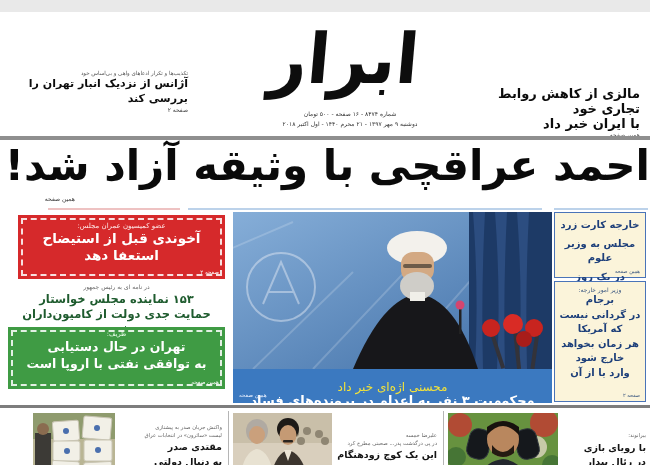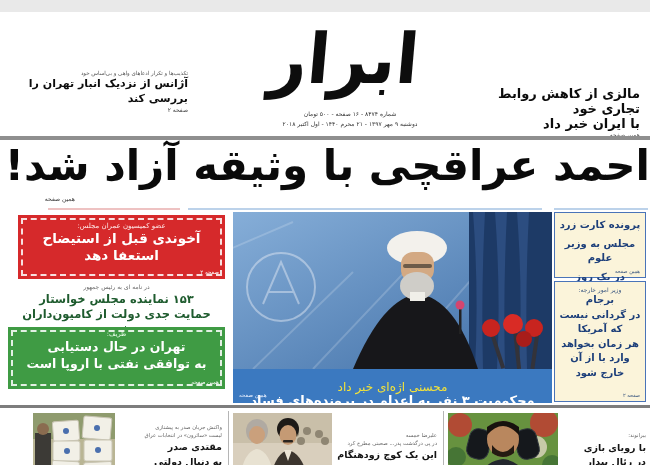--- a/index.html
+++ b/index.html
@@ -179,34 +179,34 @@
       </g>
     </svg>
   </div>
   <div class="abs caption">
     <span class="k">محسنی اژه‌ای خبر داد</span>
     <span class="t">محکومیت ۳ نفر به اعدام در پرونده‌های فساد اقتصادی</span>
     <span class="ref">همین صفحه</span>
   </div>
 
   <div class="abs cream rbox1">
-    <div class="t">پرونده کارت زرد</div>
+    <div class="t">خارجه کارت زرد</div>
     <div class="t">مجلس به وزیر علوم</div>
     <div class="t">در یک روز</div>
     <span class="creamref">همین صفحه</span>
   </div>
 
   <div class="abs cream rbox2">
     <span class="k">وزیر امور خارجه:</span>
     <div class="t">برجام</div>
     <div class="t">در گردانی نیست</div>
     <div class="t">که آمریکا</div>
     <div class="t">هر زمان بخواهد</div>
+    <div class="t">خارج شود</div>
     <div class="t">وارد یا از آن</div>
-    <div class="t">خارج شود</div>
     <span class="creamref">صفحه ۲</span>
   </div>
 
   <div class="abs hr-bottom"></div>
   <div class="abs vdiv" style="right:421px;"></div>
   <div class="abs vdiv" style="right:206px;"></div>
 
   <div class="abs bphoto" style="right:535px;width:82px;">
     <svg width="82" height="70" viewBox="0 0 82 70" xmlns="http://www.w3.org/2000/svg">
       <rect width="82" height="70" fill="#b9b594"></rect>

